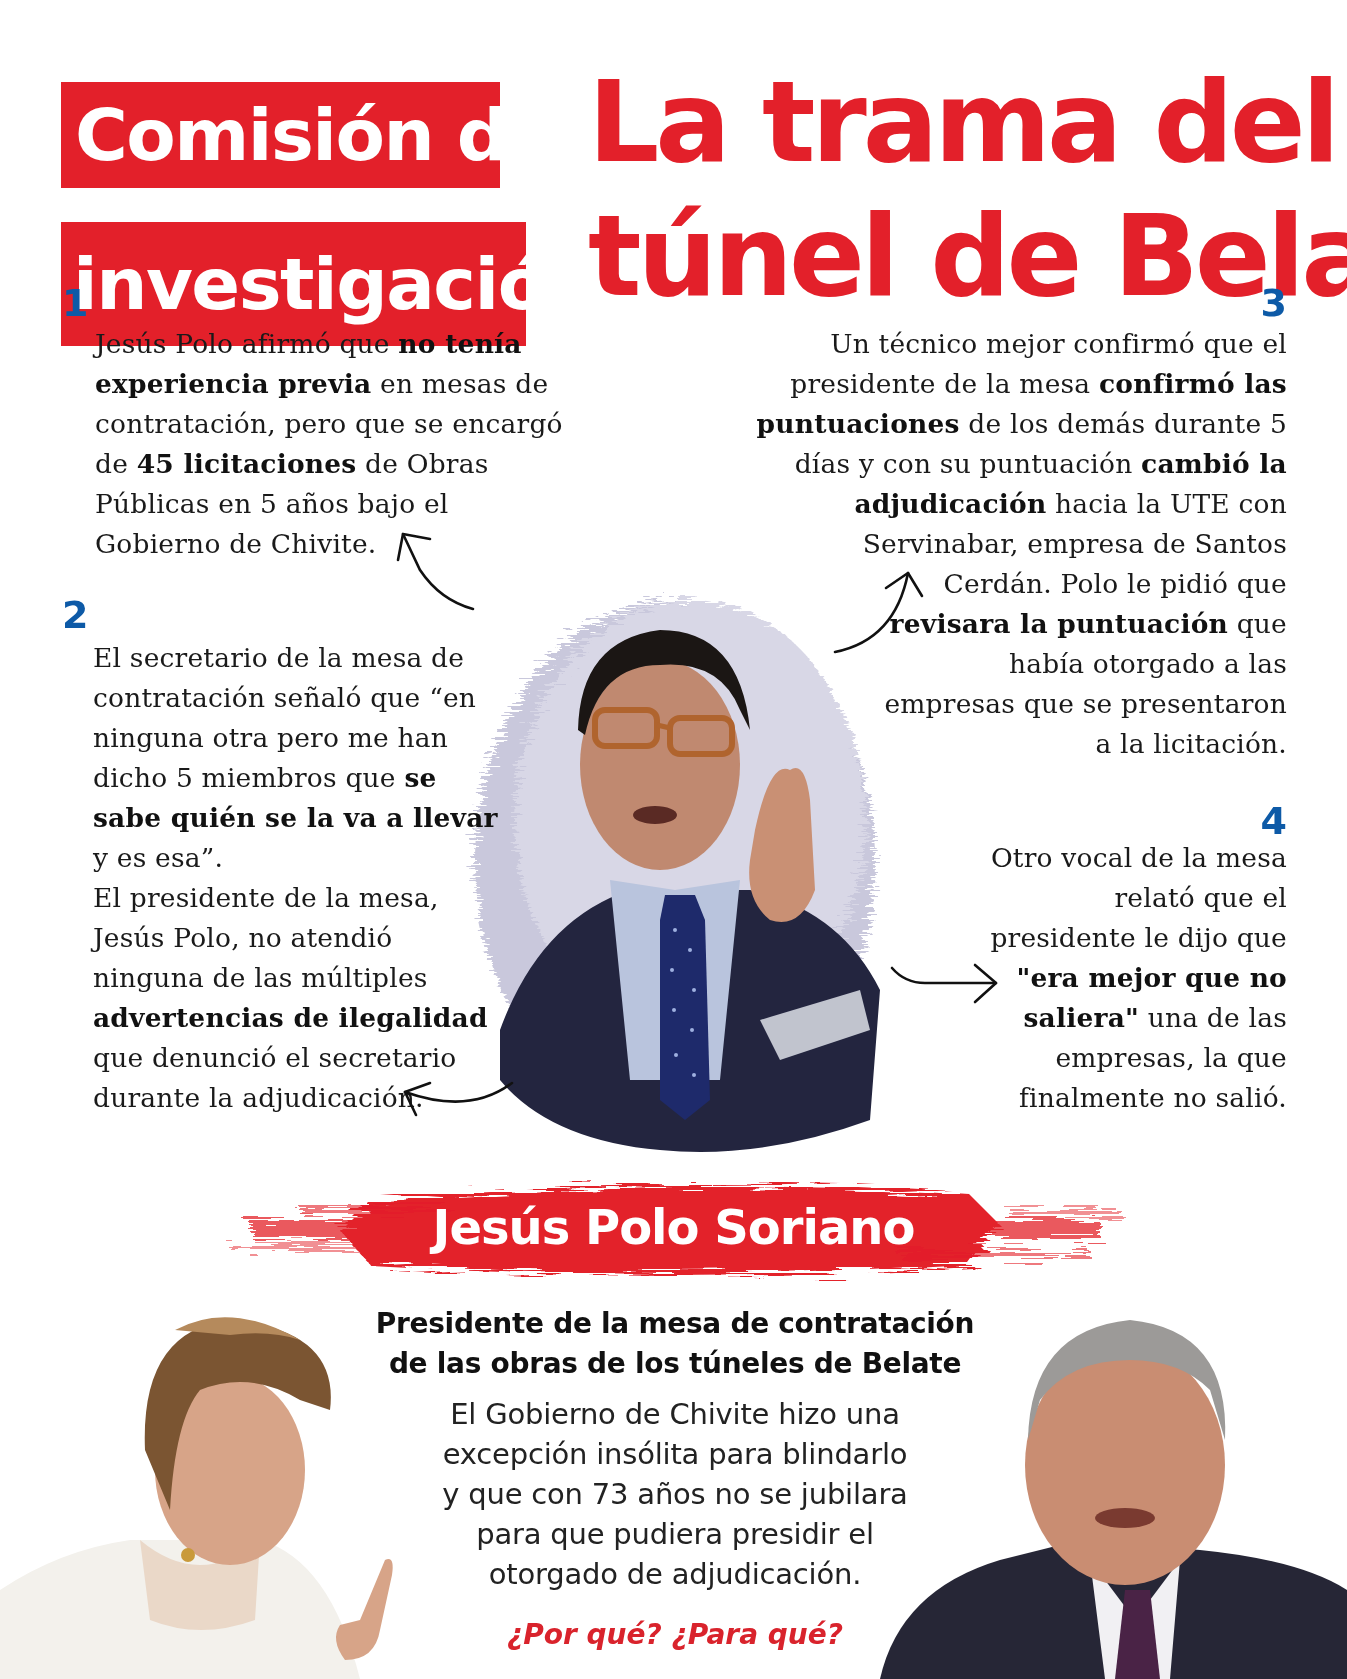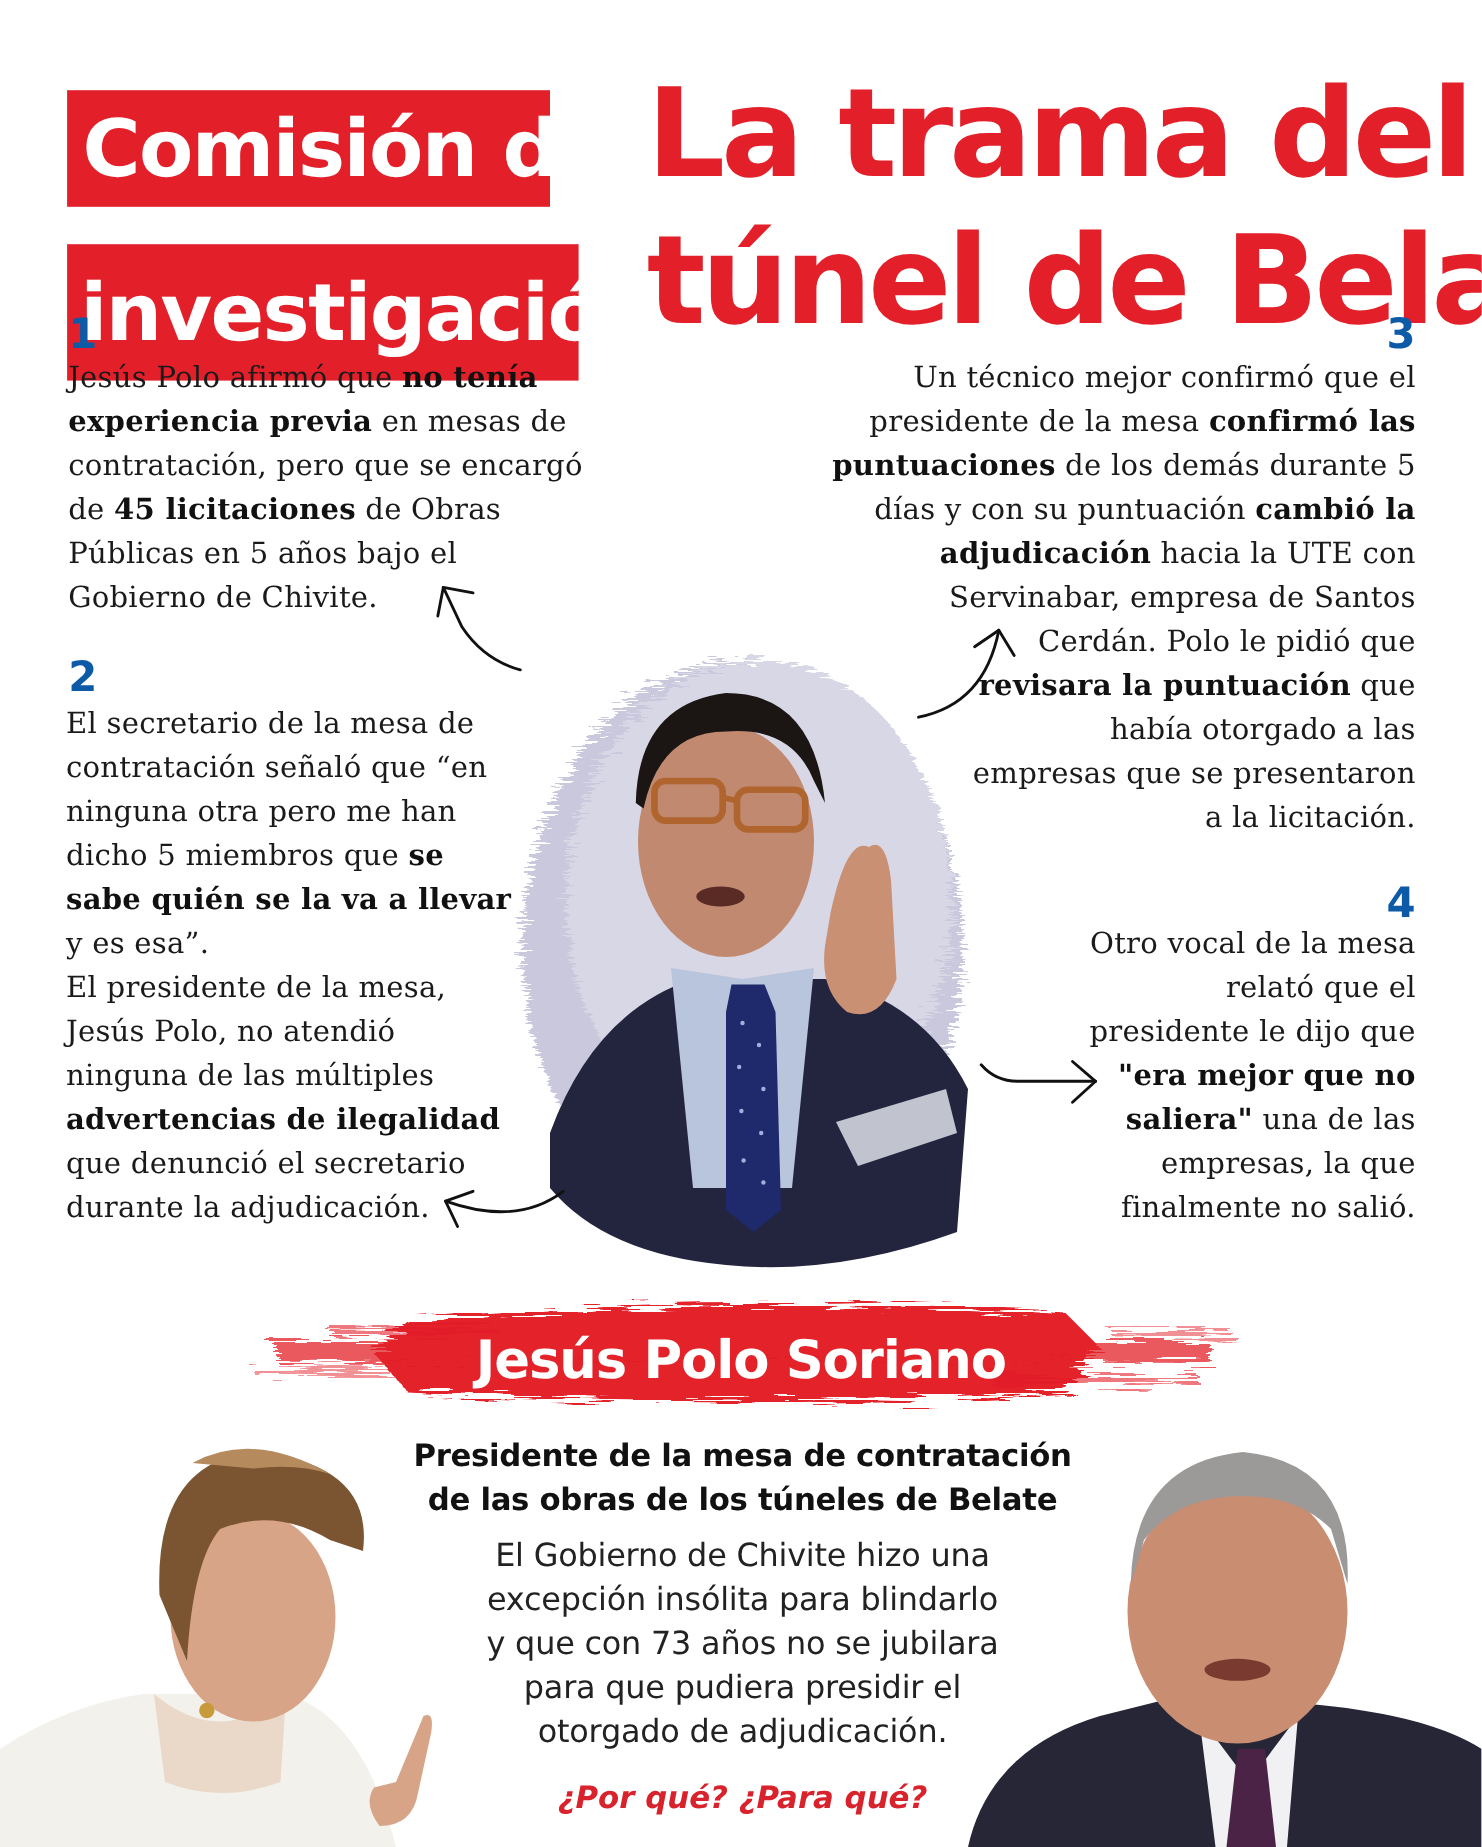--- a/index.html
+++ b/index.html
@@ -26,21 +26,21 @@
 
   .num {
     position: absolute; color: #0d5aa7; font-family: "DejaVu Sans", sans-serif;
     font-weight: bold; font-size: 38px; line-height: 1;
   }
   .para {
     position: absolute; font-family: "DejaVu Serif", "Liberation Serif", serif;
     font-size: 26.5px; line-height: 40px; color: #1a1a1a; letter-spacing: 0.2px;
   }
   .para b { font-weight: bold; color: #111; }
-  .para .line { display: block; white-space: nowrap; }
+  .para .line { display: block; white-space: nowrap; margin-left: 33px; }
   .left { text-align: left; }
   .right { text-align: right; }
 
   #num1 { left: 62px; top: 284px; }
   #p1 { left: 62px; top: 324px; }
   #num2 { left: 62px; top: 596px; }
   #p2 { left: 60px; top: 638px; }
   #num3 { right: 60px; top: 284px; }
   #p3 { right: 60px; top: 324px; }
   #num4 { right: 60px; top: 802px; }
@@ -49,21 +49,21 @@
   .arrow { position: absolute; left: 0; top: 0; width: 1347px; height: 1679px; pointer-events: none; }
 
   
   #center-photo { position: absolute; left: 460px; top: 560px; width: 430px; height: 600px; }
 
   
   #banner { position: absolute; left: 210px; top: 1165px; width: 930px; height: 130px; }
   #banner-text {
     position: absolute; left: 0; width: 100%; top: 1203px; text-align: center;
     color: #fff; font-family: "DejaVu Sans", sans-serif; font-weight: bold;
-    font-size: 48px; letter-spacing: -1px; line-height: 1; margin-top: 10px;
+    font-size: 48px; letter-spacing: -1px; line-height: 1;
   }
 
   .sub {
     position: absolute; left: 340px; width: 670px; text-align: center;
     font-family: "DejaVu Sans", sans-serif;
   }
   #role { top: 1304px; font-weight: bold; font-size: 28px; line-height: 40px; color: #111; letter-spacing: -0.3px; }
   #desc { top: 1394px; font-size: 29px; line-height: 40px; color: #222; font-weight: normal; letter-spacing: -0.2px; }
   #question { top: 1618px; font-size: 28px; font-weight: bold; font-style: italic; color: #d9232c; }
 

